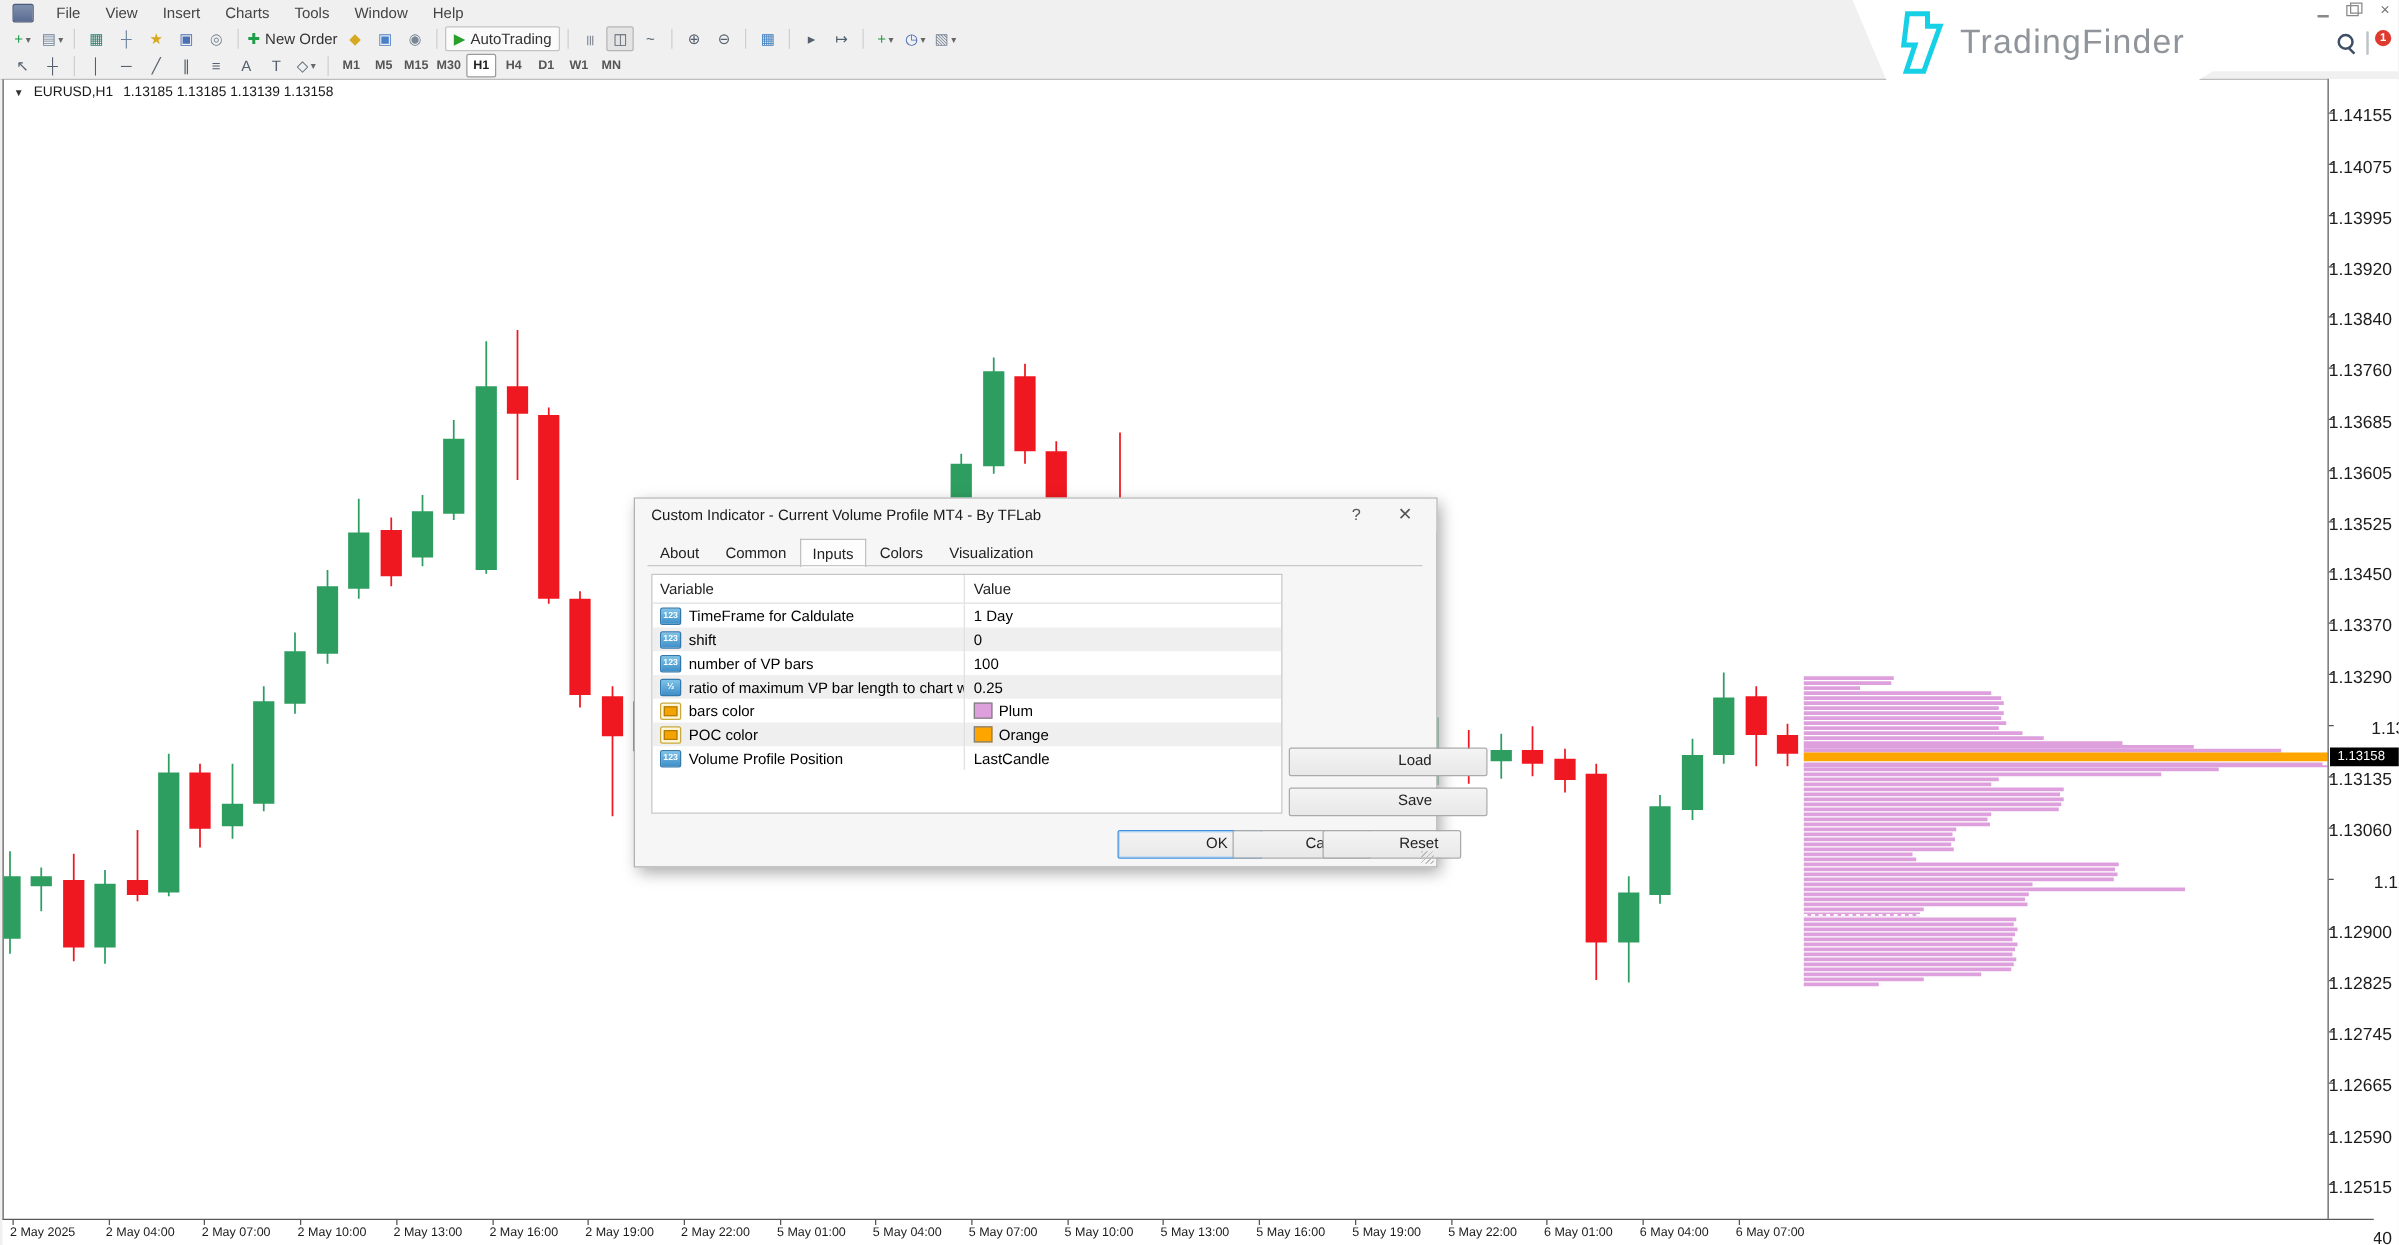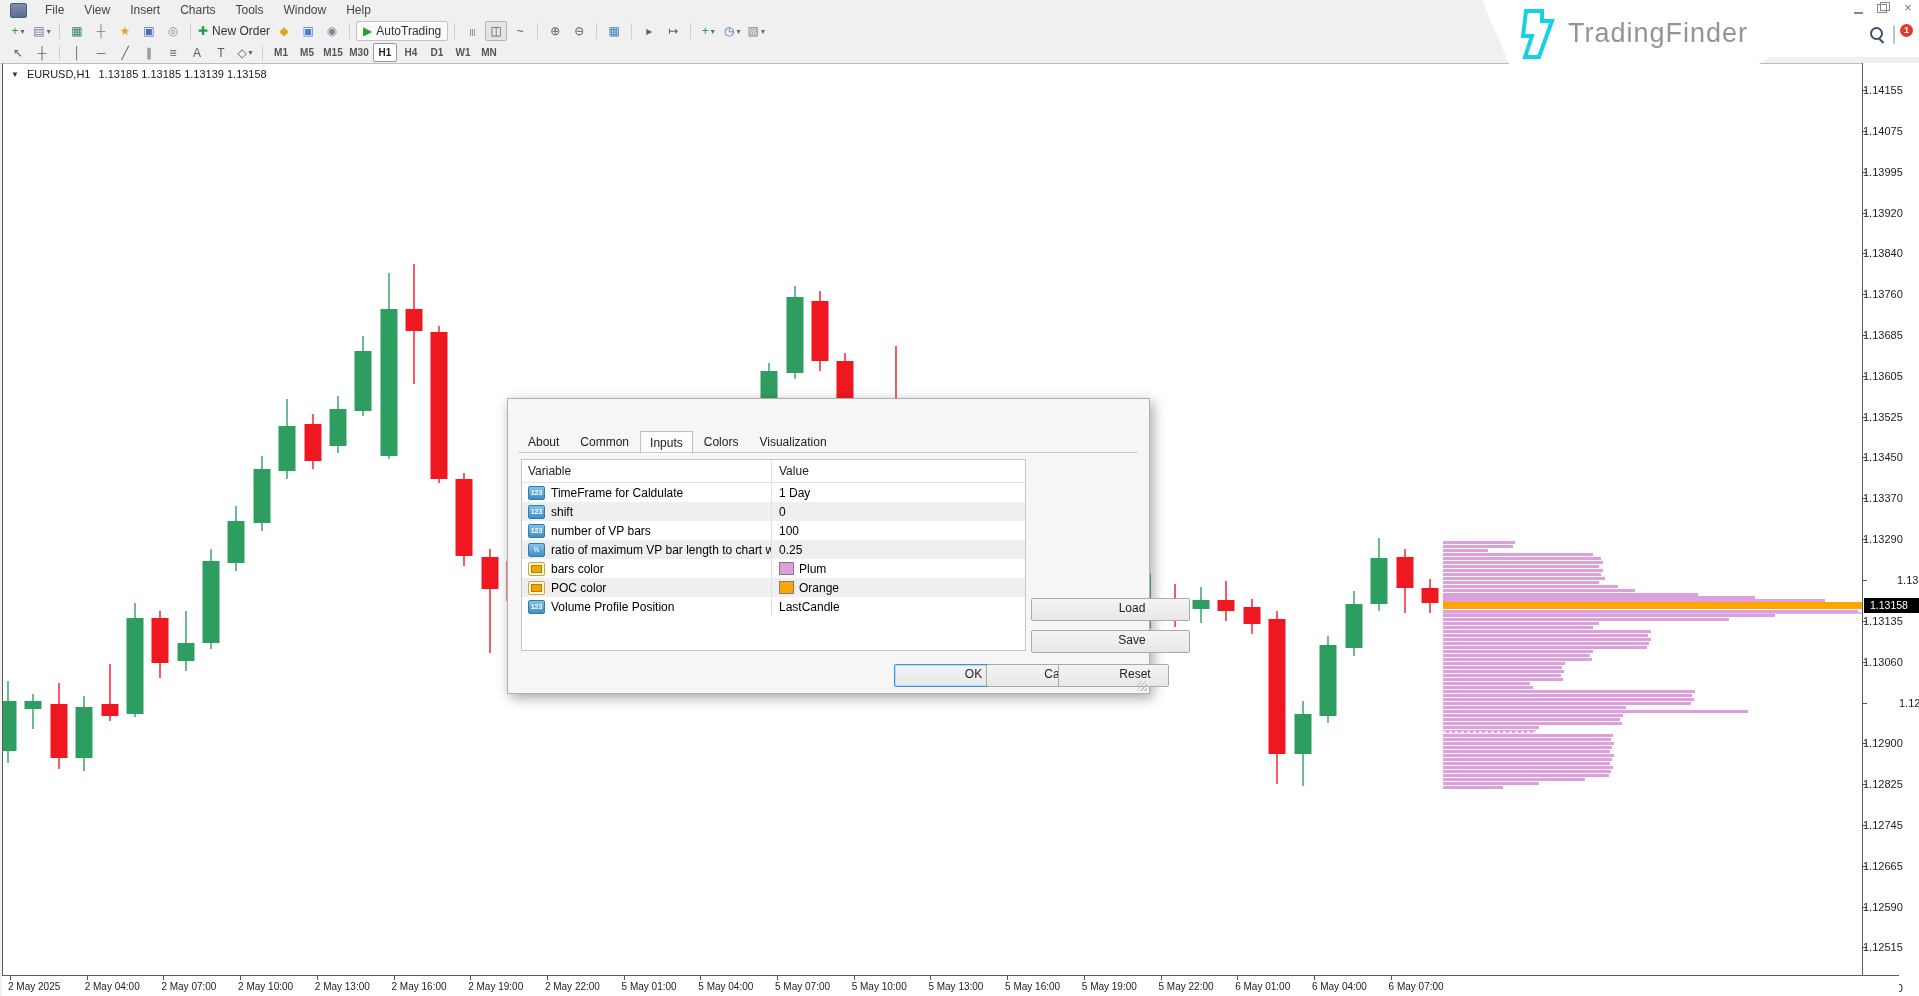--- a/index.html
+++ b/index.html
@@ -38,21 +38,21 @@
 
   
   #chart-box{position:absolute;left:2px;top:63px;width:1860px;height:912px;background:#ffffff;
              border-left:1px solid #5a5a5a;border-top:1px solid #bdbdbd;}
   #chart-svg{position:absolute;left:0;top:0;}
   #symbol-line{position:absolute;left:8px;top:4px;font-size:11px;color:#1a1a1a;display:flex;gap:8px;align-items:center;}
   #symbol-caret{font-size:8px;color:#333;}
 
   #price-axis{position:absolute;left:1862px;top:63px;width:57px;height:933px;background:#ffffff;
               border-left:1px solid #5a5a5a;}
-  .pa-label{position:absolute;left:0;font-size:11px;color:#1c1c1c;}
+  .pa-label{position:absolute;left:0;font-size:14px;color:#1c1c1c;}
   .pa-tick{position:absolute;left:0;width:4px;height:1px;background:#555;}
   #price-tag{position:absolute;left:1px;width:55px;height:15px;background:#000;color:#fff;
              font-size:10.5px;line-height:15px;padding-left:6px;}
   #time-axis{position:absolute;left:2px;top:975px;width:1860px;height:21px;background:#ffffff;
              border-top:1px solid #5a5a5a;padding-left:37px;}
   .ta-label{position:absolute;top:5px;font-size:10px;color:#1c1c1c;white-space:nowrap;}
   .ta-tick{position:absolute;top:0;width:1px;height:4px;background:#555;}
 
   
   #banner{position:absolute;left:1470px;top:0;width:449px;height:72px;background:#ffffff;z-index:50;
@@ -547,20 +547,25 @@
   </div>
   <div id="overlay-icons">
     <span id="search-glass"></span>
     <span id="chat-wrap">
       <span id="chat-bubble"></span>
       <span id="notif-badge">1</span>
     </span>
   </div>
 
   <div id="dialog">
+    <div id="dlg-titlebar">
+      <span id="dlg-title">Custom Indicator - Current Volume Profile MT4 - By TFLab</span>
+      <span id="dlg-help">?</span>
+      <span id="dlg-close">✕</span>
+    </div>
     <div id="dlg-tabs">
         <div class="dlg-tab">About</div>
         <div class="dlg-tab">Common</div>
         <div class="dlg-tab active">Inputs</div>
         <div class="dlg-tab">Colors</div>
         <div class="dlg-tab">Visualization</div>
       </div>
     <div id="dlg-tabline"></div>
     <div id="dlg-table">
         <div class="tr head">

